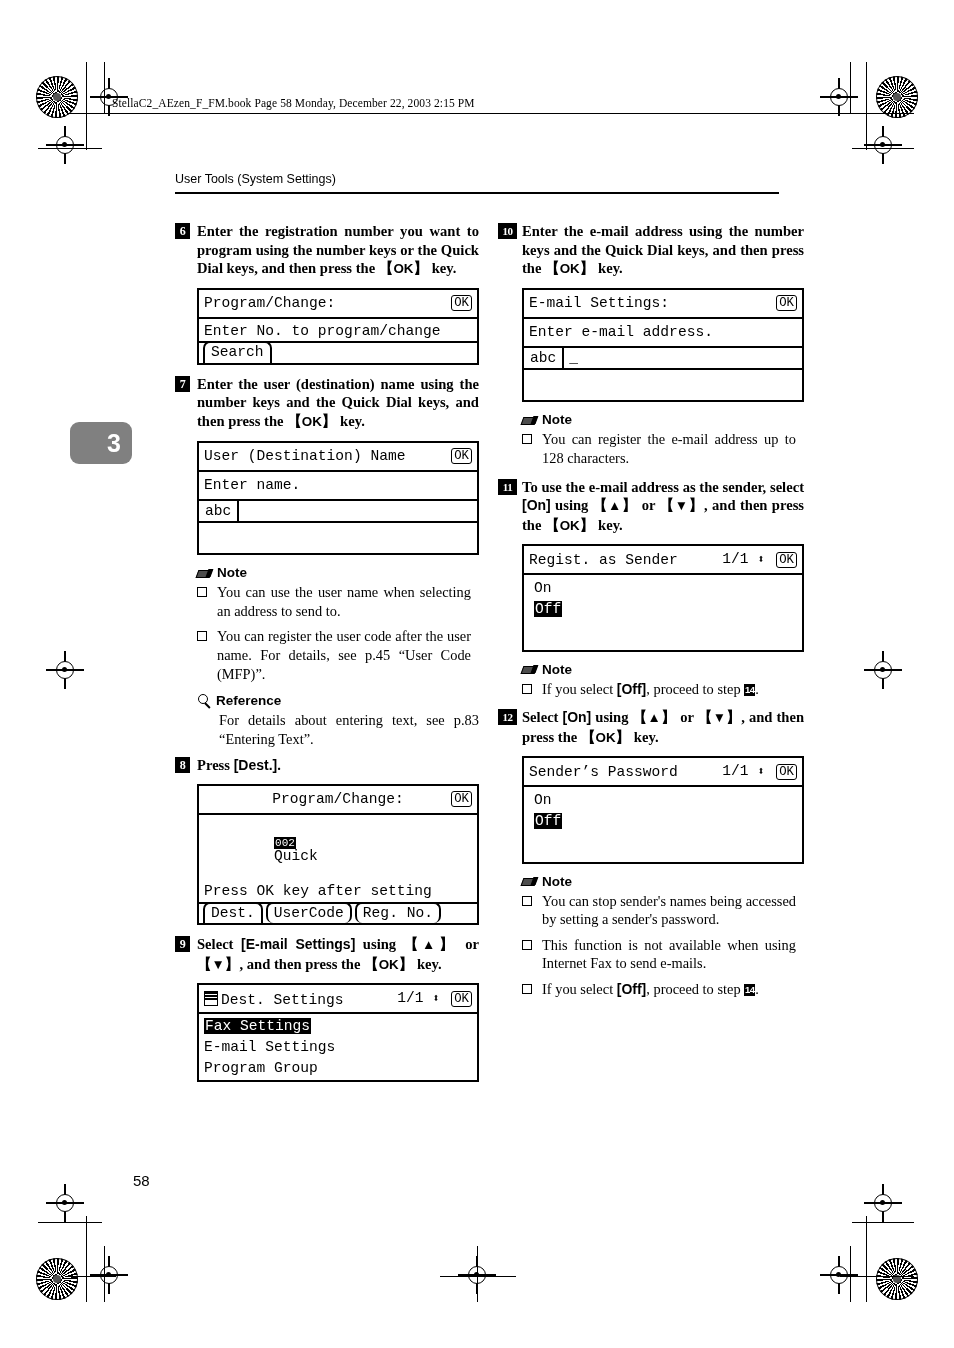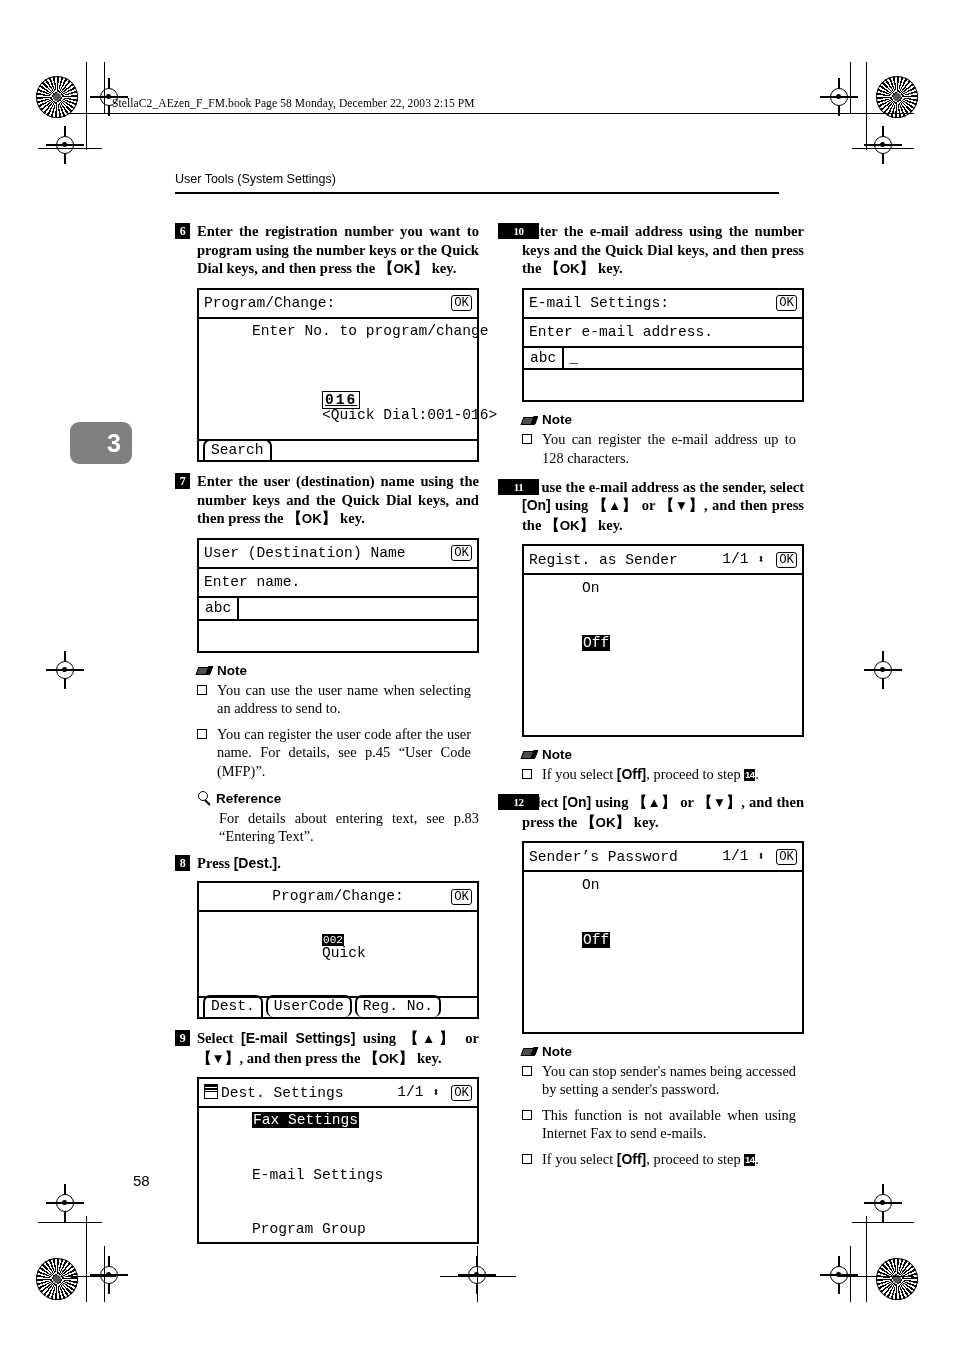--- a/index.html
+++ b/index.html
@@ -52,39 +52,39 @@
   .col-left{left:175px;}
   .col-right{left:500px;}
 
   
   .step{position:relative;margin-bottom:6px;}
   .step-head{position:relative;padding-left:22px;font-weight:700;font-size:14.6px;
     line-height:18.6px;text-align:justify;}
   .step-num{position:absolute;left:0;top:1px;width:15px;height:16px;background:#000;color:#fff;
     font-family:"Liberation Serif",serif;font-size:12px;font-weight:700;text-align:center;
     line-height:16px;letter-spacing:-0.5px;}
-  .step-num.wide{width:41px;left:-2px;font-size:11px;}
+  .step-num.wide{width:19px;left:-2px;font-size:11px;}
   .kb{font-family:"Liberation Sans",sans-serif;font-weight:700;font-size:13.4px;}
   .brk{font-family:"Liberation Serif",serif;font-weight:700;}
   .sq{display:inline-block;background:#000;color:#fff;font-size:9.5px;
     font-family:"Liberation Sans",sans-serif;font-weight:700;width:11px;height:12px;
     line-height:12px;text-align:center;vertical-align:1px;letter-spacing:-0.5px;}
 
   
   .lcd{border:2.2px solid #000;background:#fff;margin:9px 0 10px 22px;
     font-family:"Liberation Mono",monospace;font-size:14.6px;line-height:1;
     position:relative;}
   .lcd-row{display:flex;align-items:center;border-bottom:2.2px solid #000;
     padding:4px 5px;min-height:19px;position:relative;}
   .lcd-row.last{border-bottom:none;}
   .lcd-title{justify-content:space-between;}
   .okbtn{border:1.6px solid #000;border-radius:3px;padding:0 2px;font-size:12.3px;
     font-family:"Liberation Mono",monospace;line-height:14px;}
   .inv{background:#000;color:#fff;padding:0 1px;}
-  .lcd-line{padding:20px 5px;white-space:pre;margin-left:48px;}
+  .lcd-line{padding:3px 5px;white-space:pre;}
   .tabrow{display:flex;border-top:2.2px solid #000;}
   .tabrow .tab{border:2.2px solid #000;border-bottom:none;border-left:none;
     border-radius:7px 7px 0 0;padding:2px 6px 3px 6px;margin-top:-2.2px;}
   .tabrow .tab:first-child{border-left:2.2px solid #000;margin-left:4px;}
   .tabrow .tab.nb{border-left:2.2px solid #000;margin-left:3px;border-radius:7px;}
   .abcbox{border-right:2.2px solid #000;padding:3px 6px;}
   .abcfield{flex:1;padding:3px 5px;position:relative;}
   .splitrow{display:flex;border-bottom:2.2px solid #000;align-items:flex-start;}
   .scroll-ico{font-size:12px;margin-right:3px;}
   .menu-ico{display:inline-block;width:12px;height:13px;border:1.5px solid #000;
@@ -209,24 +209,20 @@
   <div class="step">
     <div class="step-head">
       <span class="step-num">6</span><span>Enter the registration number you want to program using the number keys or the Quick Dial keys, and then press the </span><span class="brk">【</span><span class="kb">OK</span><span class="brk">】</span><span> key.</span>
     </div>
     <div class="lcd">
       <div class="lcd-row lcd-title">
         <span>Program/Change:</span>
         <span class="okbtn">OK</span>
       </div>
       <div class="lcd-line" style="padding-top:5px;">Enter No. to program/change</div>
-      <div class="lcd-line" style="padding-bottom:2px;">
-        <span style="border:1.8px solid #000;padding:0 2px;font-weight:700;letter-spacing:2px;text-decoration:underline;">016</span>
-        <span>&lt;Quick Dial:001-016&gt;</span>
-      </div>
       <div class="tabrow">
         <span class="tab">Search</span>
       </div>
     </div>
   </div>
 
   <div class="step">
     <div class="step-head">
       <span class="step-num">7</span><span>Enter the user (destination) name using the number keys and the Quick Dial keys, and then press the </span><span class="brk">【</span><span class="kb">OK</span><span class="brk">】</span><span> key.</span>
     </div>
@@ -265,20 +261,21 @@
     </div>
     <div class="lcd">
       <div class="lcd-row lcd-title" style="justify-content:center;">
         <span>Program/Change:</span>
         <span class="okbtn" style="position:absolute;right:5px;">OK</span>
       </div>
       <div class="lcd-line" style="padding-top:5px;">
         <span class="inv" style="font-size:11px;">002</span>
         <span>Quick</span>
       </div>
+      <div class="lcd-line" style="padding-bottom:3px;">Press OK key after setting</div>
       <div class="tabrow">
         <span class="tab">Dest.</span>
         <span class="tab nb">UserCode</span>
         <span class="tab nb">Reg. No.</span>
       </div>
     </div>
   </div>
 
   <div class="step">
     <div class="step-head">

